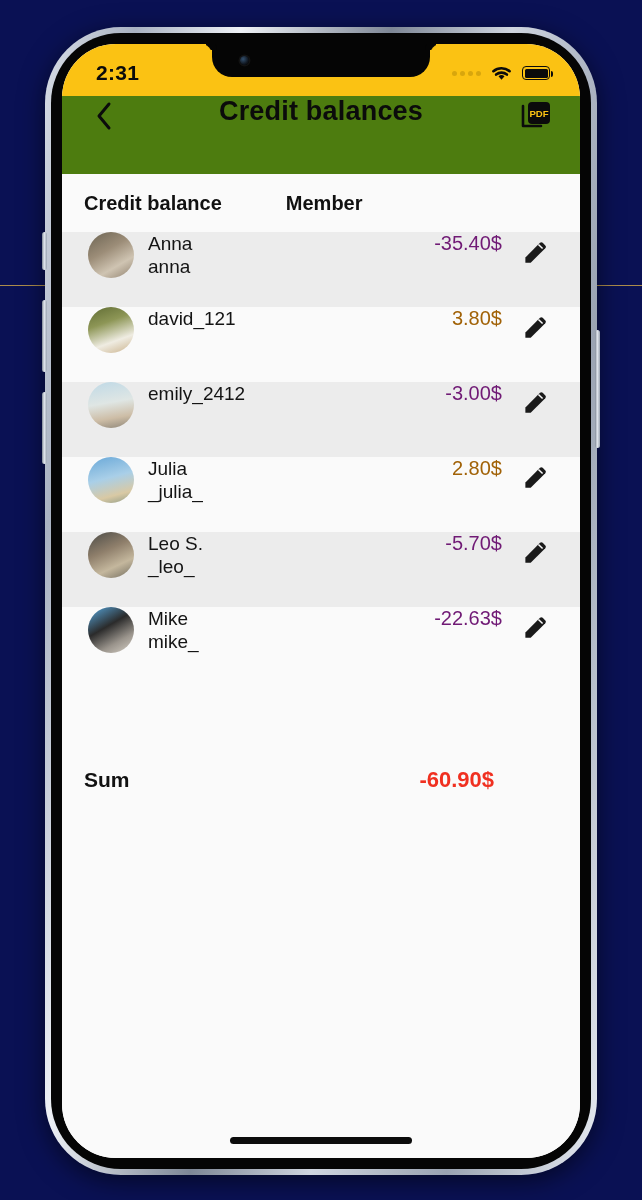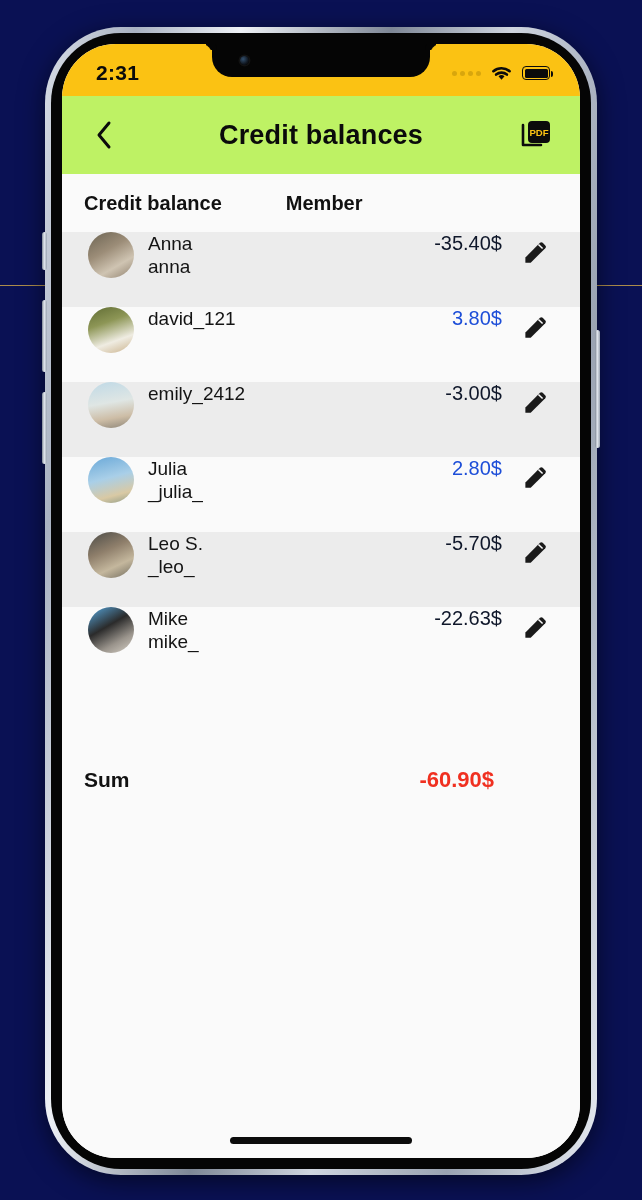--- a/index.html
+++ b/index.html
@@ -141,23 +141,23 @@
     left: 28px; top: 12px;
     width: 9px; height: 9px;
     border-radius: 50%;
     background: radial-gradient(circle at 35% 35%, #33506e 0%, #10161f 60%, #000 100%);
     box-shadow: 0 0 0 1.5px #121212;
   }
 
   
   #navbar {
     height: 78px;
-    background: #bef264;
-    display: flex;
-    align-items: center;
+    background: #4d7c0f;
+    display: flex;
+    align-items: flex-start;
     padding: 0 24px 0 22px;
     position: relative;
   }
   #back-btn {
     width: 40px; height: 40px;
     display: flex; align-items: center; justify-content: center;
     cursor: pointer;
   }
   #nav-title {
     position: absolute;
@@ -237,22 +237,22 @@
     color: #141414;
     line-height: 1.22;
     white-space: nowrap;
   }
 
   .balance {
     font-size: 20px;
     text-align: right;
     white-space: nowrap;
   }
-  .balance.neg { color: #0f172a; }
-  .balance.pos { color: #1d4ed8; }
+  .balance.neg { color: #701a75; }
+  .balance.pos { color: #a16207; }
 
   .edit-btn {
     width: 38px; height: 38px;
     margin-left: 14px;
     display: flex; align-items: center; justify-content: center;
     cursor: pointer;
     flex: 0 0 38px;
   }
 
   

